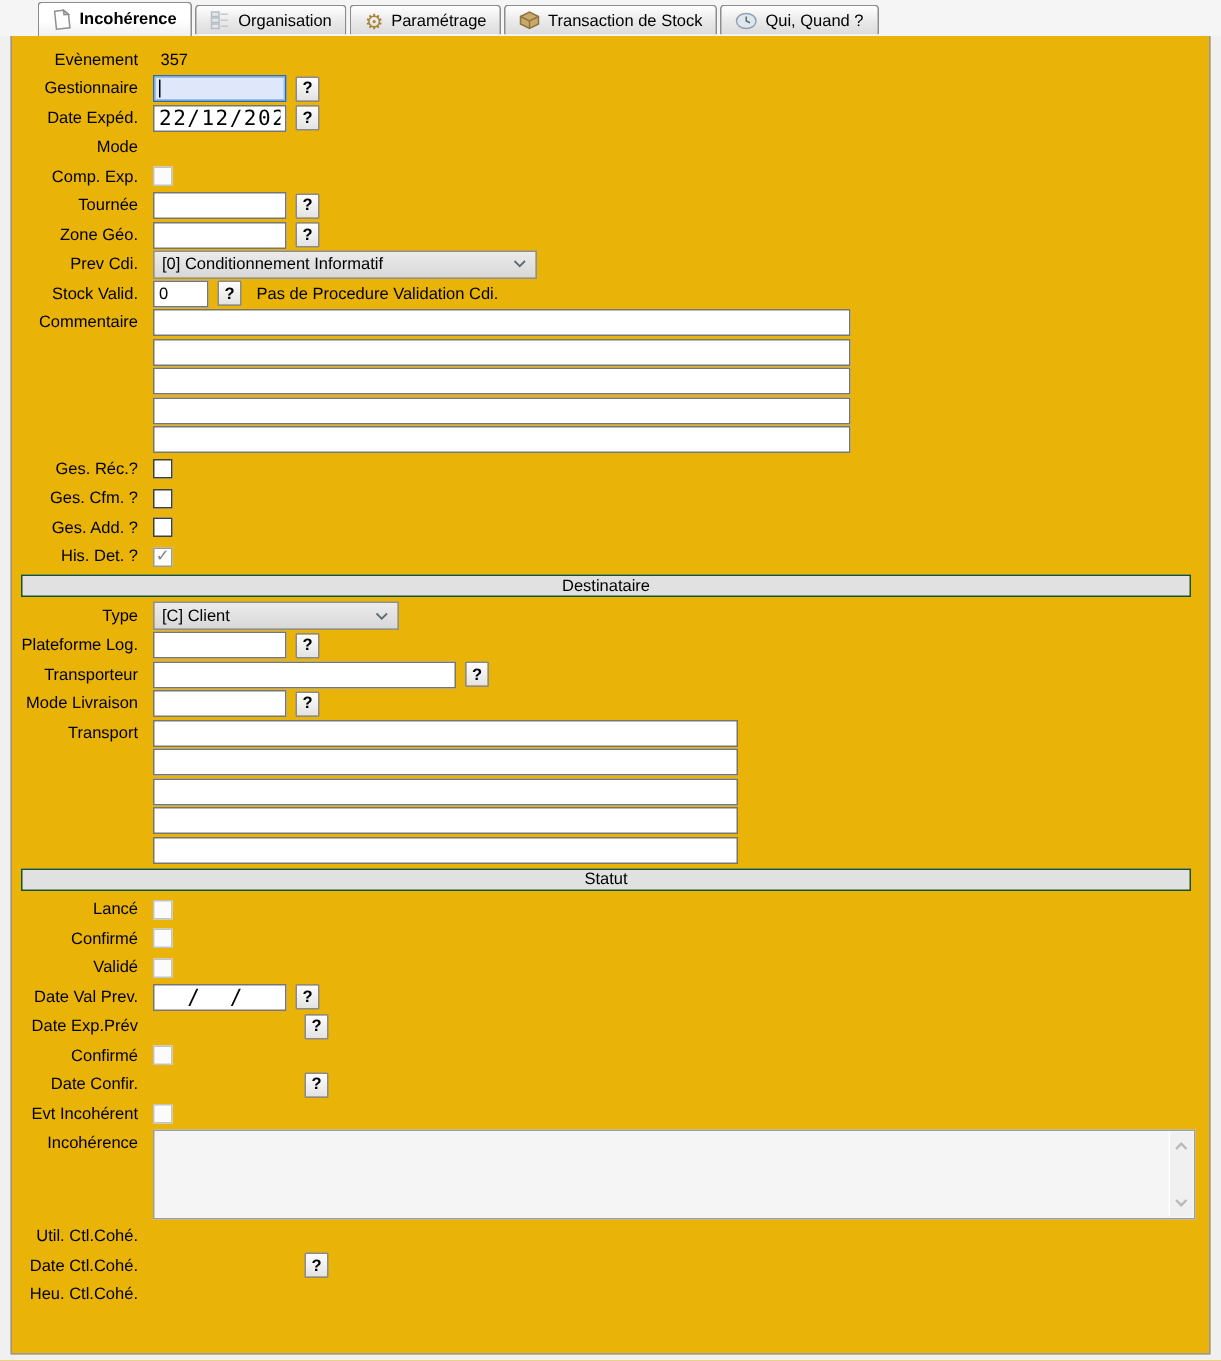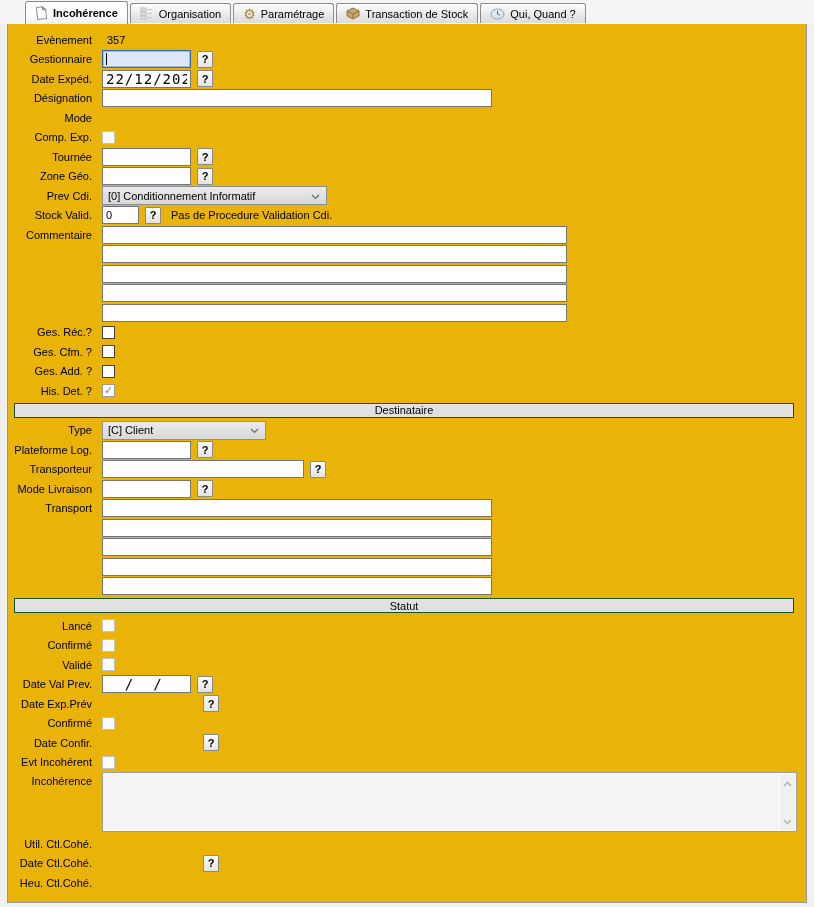--- a/index.html
+++ b/index.html
@@ -73,21 +73,21 @@
   .cb--checked-disabled{border-color:#9a9a9a;background:#fdfdfd;}
   .cb--checked-disabled::after{content:"\2713";font-size:11px;line-height:11px;color:#808080;}
   
   .combo{
     box-sizing:border-box;height:19px;
     border:1px solid #8d9197;
     background:linear-gradient(#ebebeb,#d8d8d8);
     display:flex;align-items:center;justify-content:space-between;
     padding:0 6px 0 5px;cursor:default;
   }
-  .w240{width:225px;} .w164{width:164px;}
+  .w240{width:256px;} .w164{width:164px;}
   
   .secbar{
     box-sizing:border-box;height:15px;width:780px;margin:2px 0 3px 6px;
     border:1px solid #14532d;background:#e1e1e1;
     display:flex;align-items:center;justify-content:center;
   }
   
   .tarea{
     position:relative;box-sizing:border-box;width:695px;height:60px;
     border:1px solid #9f9f9f;background:#f5f5f5;
@@ -166,24 +166,20 @@
     </span>
     <button class="q">?</button>
   </div>
 
   <div class="row">
     <span class="lbl">Date Expéd.</span>
     <input class="ti w89 ti--mono" value="22/12/2020" style="">
     <button class="q">?</button>
   </div>
 
-  <div class="row">
-    <span class="lbl">Désignation</span>
-    <input class="ti w390" value="" style="">
-  </div>
 
   <div class="row">
     <span class="lbl">Mode</span>
   </div>
 
   <div class="row">
     <span class="lbl">Comp. Exp.</span>
     <span class="cb cb--disabled"></span>
   </div>
 

